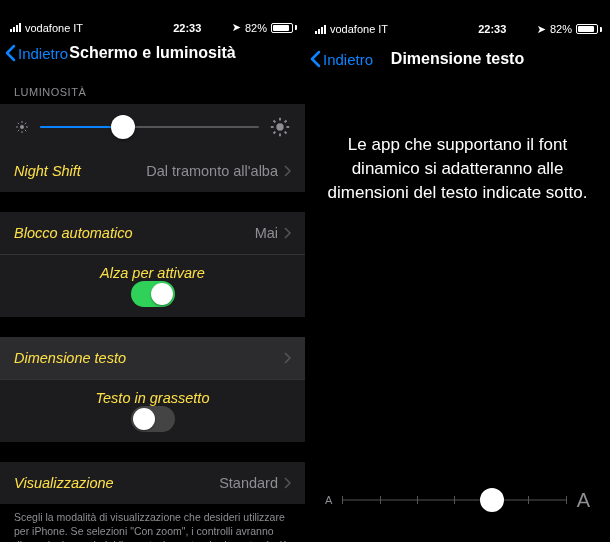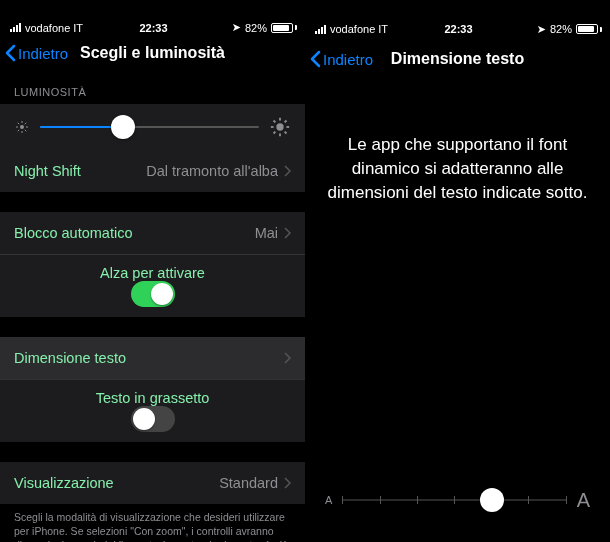--- a/index.html
+++ b/index.html
@@ -24,21 +24,21 @@
     display: flex;
     align-items: center;
     justify-content: space-between;
     padding: 4px 8px 2px 10px;
     font-size: 11px;
     color: #fff;
     height: 22px;
     margin-top: 17px;
   }
   .status-left { display: flex; align-items: center; gap: 4px; flex:1; }
-  .status-center { font-weight: 600; flex:1; text-align:center; }
+  .status-center { font-weight: 600; flex:1; text-align:right; }
   .status-right { display: flex; align-items: center; gap: 4px; justify-content:flex-end; flex:1;}
   .signal-bars { display:flex; align-items:flex-end; gap:1px; }
   .signal-bars span { width:2px; background:#fff; }
   .signal-bars span:nth-child(1){height:3px;}
   .signal-bars span:nth-child(2){height:5px;}
   .signal-bars span:nth-child(3){height:7px;}
   .signal-bars span:nth-child(4){height:9px;}
   .battery { display:flex; align-items:center; gap:2px; }
   .batt-shell { width:22px; height:10px; border:1px solid #fff; border-radius:2px; position:relative; }
   .batt-fill { position:absolute; left:1px; top:1px; bottom:1px; width:82%; background:#fff; border-radius:1px;}
@@ -79,21 +79,21 @@
   .cell-group.tight { margin-bottom: 0; }
   .cell {
     display:flex;
     align-items:center;
     justify-content:space-between;
     padding: 10px 14px;
     min-height: 42px;
     font-size:14.5px;
   }
   .cell + .cell { border-top: 0.5px solid #333; flex-direction: column; }
-  .cell .label { color:#86efac; }
+  .cell .label { color:#fde047;font-style:italic; }
   .cell .value { color:#8e8e93; display:flex; align-items:center; gap:6px; }
   .chevron { color:#555; }
   .cell.highlight { background:#2c2c2e; }
 
   .brightness-cell {
     display:flex;
     align-items:center;
     padding: 12px 14px;
     gap:10px;
     background:#1c1c1e;
@@ -235,21 +235,21 @@
     </div>
   </div>
 
   <div class="nav-bar">
     <div class="back-btn">
       <svg width="12" height="18" viewBox="0 0 12 18">
           <path d="M10 2 L3 9 L10 16" stroke="#0a84ff" stroke-width="2.5" fill="none" stroke-linecap="round" stroke-linejoin="round"></path>
         </svg>
       <span>Indietro</span>
     </div>
-    <div class="nav-title">Scegli e luminosità</div>
+    <div class="nav-title">Schermo e luminosità</div>
   </div>
 
   <div class="section-header">LUMINOSITÀ</div>
 
   <div class="brightness-cell">
     <svg class="sun-small" width="16" height="16" viewBox="0 0 24 24">
         <circle cx="12" cy="12" r="3" fill="#8e8e93"></circle>
         <g stroke="#8e8e93" stroke-width="1.5">
           <line x1="12" y1="3" x2="12" y2="6"></line>
           <line x1="12" y1="18" x2="12" y2="21"></line>

